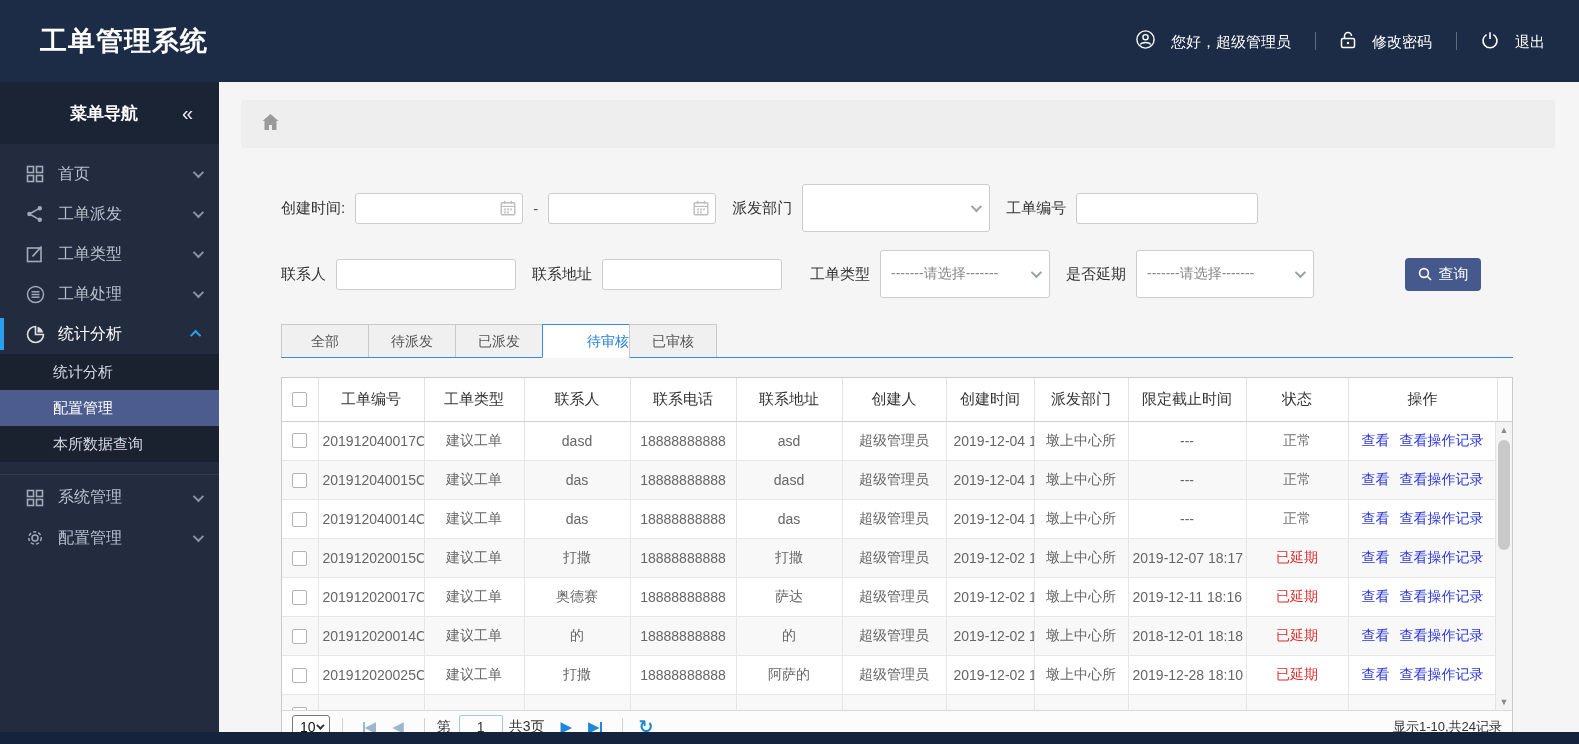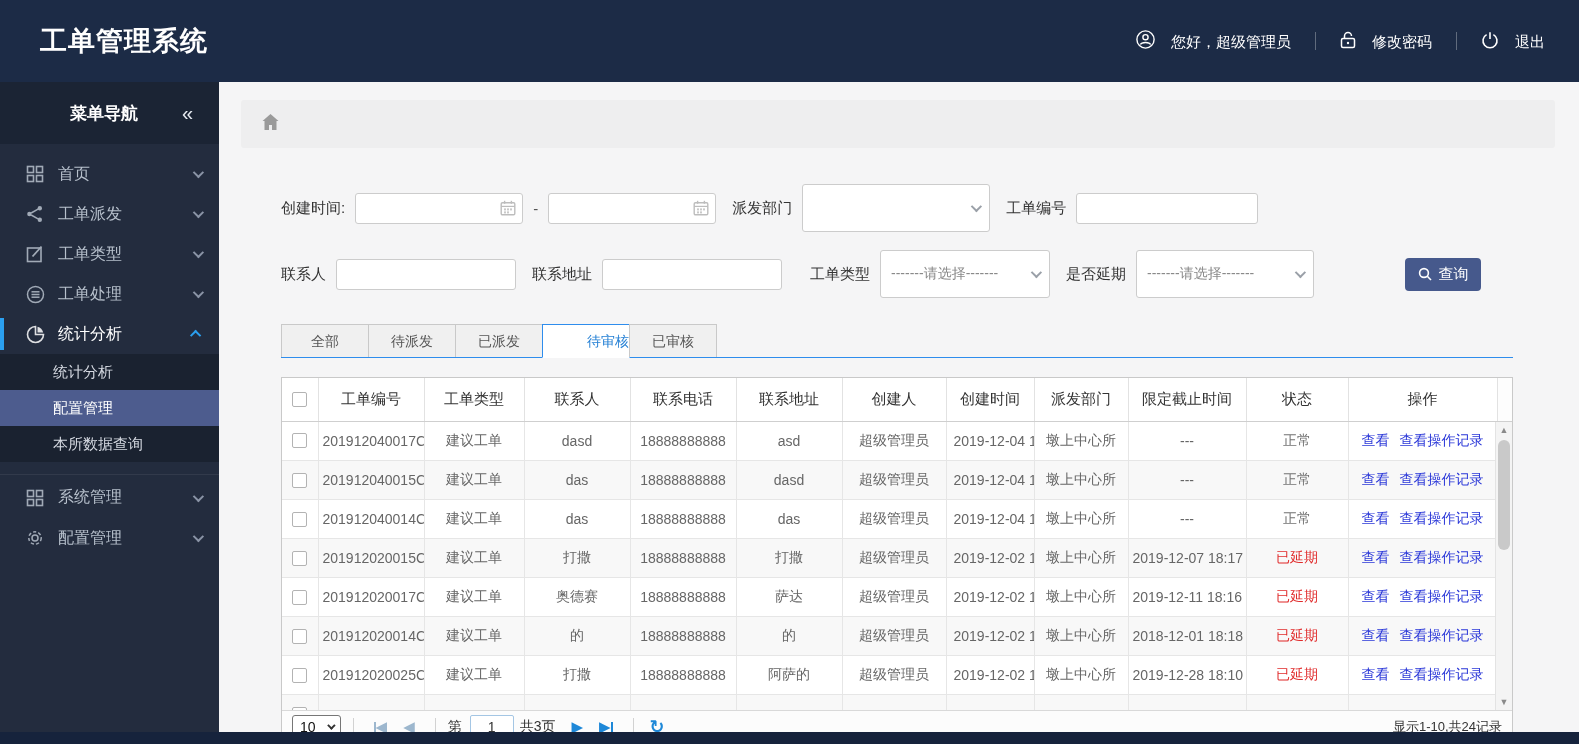--- a/index.html
+++ b/index.html
@@ -72,21 +72,21 @@
   .st-normal { color:#737373; }
   .st-delayed { color:#e02b2b; }
   .lnk { color:#2936d8; cursor:pointer; margin:0 5px; }
   .vscroll { position:absolute; right:0; top:0; width:17px; height:288px; background:#f4f4f4; border-left:1px solid #e3e3e3; }
   .vs-arrow { height:16px; text-align:center; font-size:9px; color:#8a8a8a; line-height:16px; cursor:pointer; }
   .vs-arrow.down { position:absolute; bottom:0; left:0; right:0; }
   .vs-thumb { position:absolute; top:18px; left:2px; width:12px; height:110px; background:#c9c9c9; border-radius:6px; cursor:pointer; }
 
   
   .pager { height:34px; background:#fcfcfc; border-top:1px solid #d9d9d9; display:flex; align-items:center; padding:0 10px; font-size:14px; color:#333; }
-  .pg-size { height:24px; border:1px solid #767676; border-radius:3px; background:#fff; display:inline-flex; align-items:center; gap:11px; padding:0 7px; cursor:pointer; font-size:14px; color:#111; }
+  .pg-size { height:24px; border:1px solid #767676; border-radius:3px; background:#fff; display:inline-flex; align-items:center; gap:0; padding:0 7px; cursor:pointer; font-size:14px; color:#111; }
   .pg-size .chev { width:6px; height:6px; border-color:#333; transform:rotate(45deg) translateY(-2px); }
   .pg-sep { width:1px; height:18px; background:#d2d2d2; margin:0 12px; }
   .pg-btn { display:inline-flex; align-items:center; margin:0 8px; font-size:15px; cursor:pointer; user-select:none; }
   .pg-btn .bar { width:2px; height:11px; background:currentColor; }
   .pg-btn.disabled { color:#9db7ce; cursor:default; }
   .pg-btn.on { color:#1e88d8; }
   .pg-input { width:44px; height:25px; border:1px solid #a4c6e4; border-radius:2px; text-align:center; font-size:14px; color:#333; margin:0 6px 0 8px; outline:none; background:#fff; }
   .pg-refresh { color:#1e88d8; font-size:18px; font-weight:bold; margin-left:4px; cursor:pointer; }
   .pg-summary { margin-left:auto; font-size:13px; color:#333; }
 </style>

